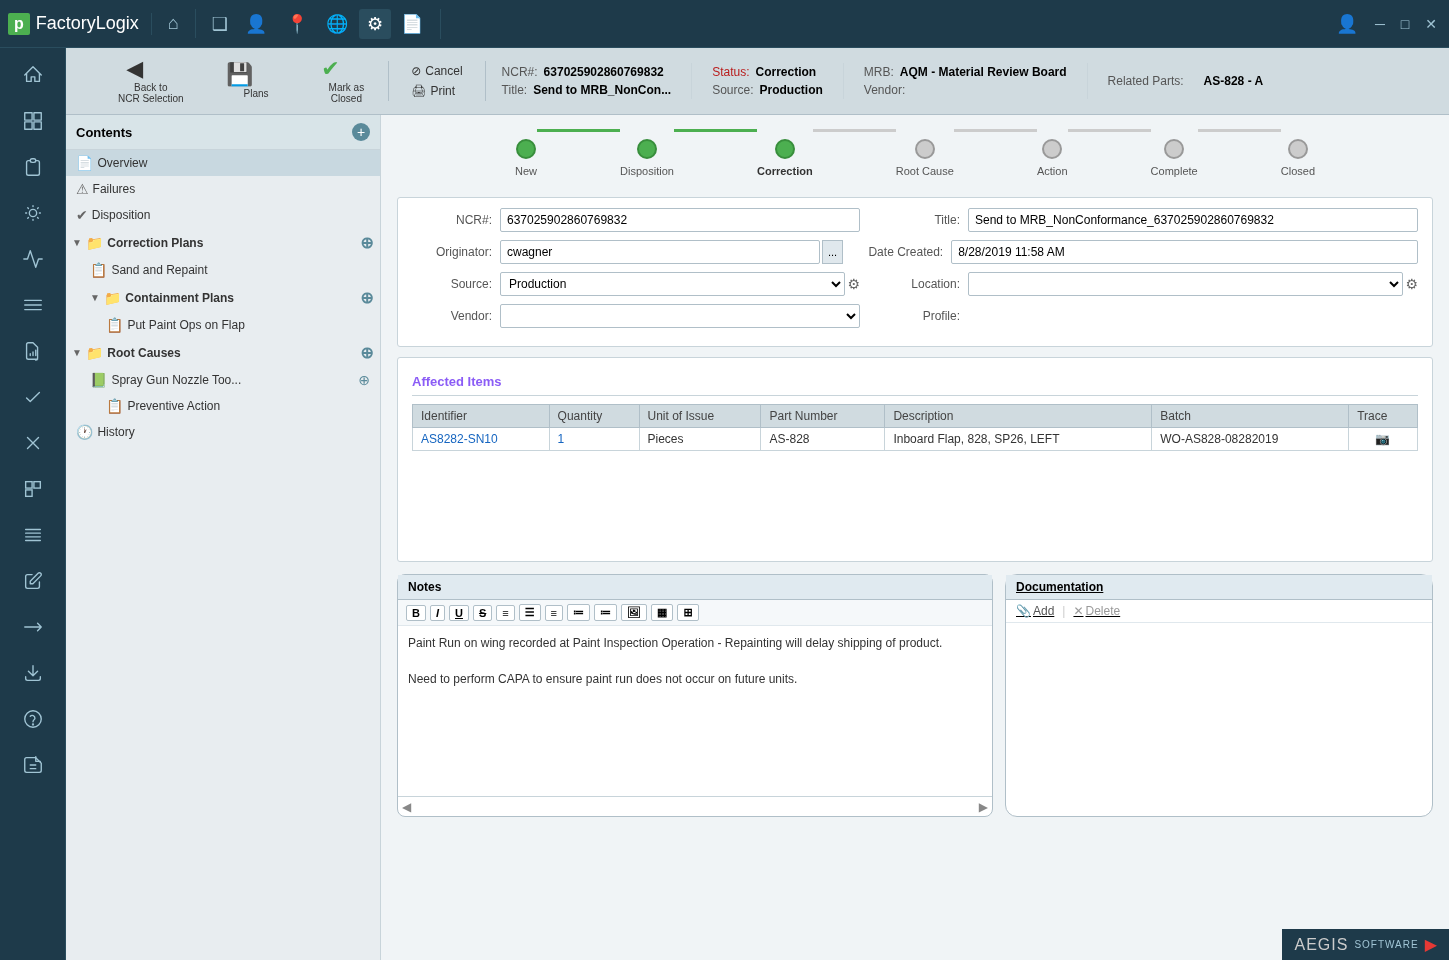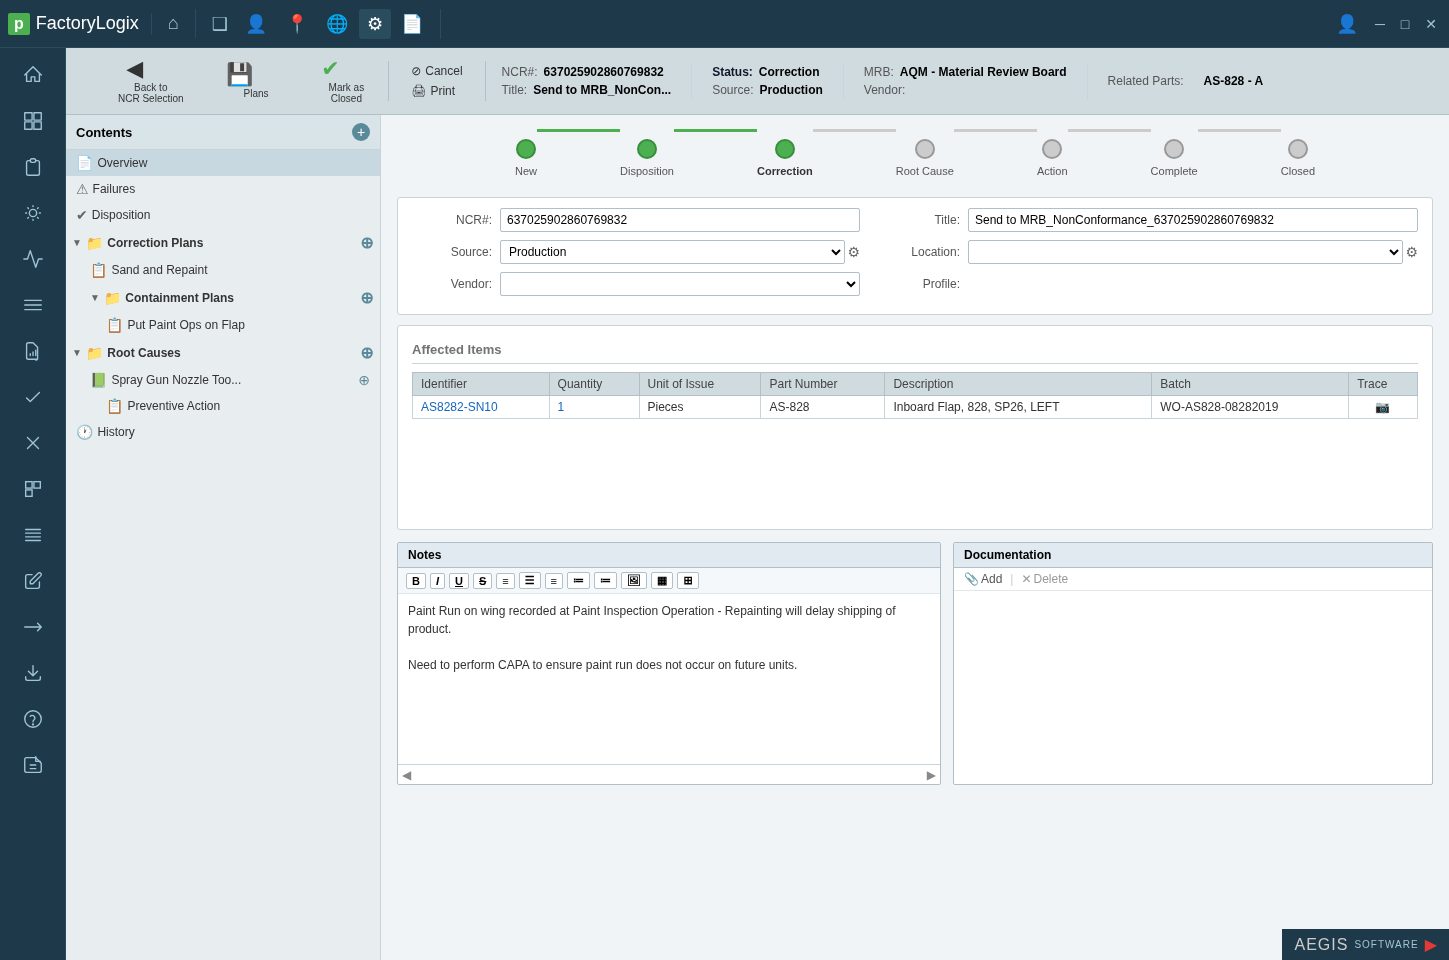--- a/index.html
+++ b/index.html
@@ -67,30 +67,30 @@
     .progress-wrapper { display: flex; align-items: flex-start; width: 100%; max-width: 800px; }
 
     
     .form-row { display: flex; align-items: center; gap: 8px; margin-bottom: 8px; }
     .form-label { color: #555; font-size: 12px; min-width: 80px; text-align: right; }
     .form-input { border: 1px solid #b0bfc8; border-radius: 2px; padding: 3px 6px; font-size: 12px; background: #fff; height: 24px; }
     .form-input-wide { flex: 1; }
     .form-gear { color: #666; cursor: pointer; font-size: 14px; }
 
     
-    .section-header { font-weight: bold; font-size: 13px; margin-bottom: 8px; color: #737373; padding: 6px 0; border-bottom: 1px solid #c8d4da; }
+    .section-header { font-weight: bold; font-size: 13px; margin-bottom: 8px; color: #8b5cf6; padding: 6px 0; border-bottom: 1px solid #c8d4da; }
     .data-table { width: 100%; border-collapse: collapse; font-size: 12px; }
     .data-table th { background: #d0dbe0; border: 1px solid #b0bfc8; padding: 4px 8px; text-align: left; font-weight: normal; color: #444; }
     .data-table td { border: 1px solid #c8d4da; padding: 4px 8px; background: #fff; color: #333; }
     .data-table td.link { color: #1565C0; cursor: pointer; }
 
     
     .bottom-panels { display: flex; gap: 12px; margin-top: 12px; }
-    .notes-panel { flex: 1; border: 1px solid #b0bfc8; background: #fff; border-radius: 2px; }
-    .doc-panel { width: 480px; border: 1px solid #b0bfc8; background: #fff; border-radius: 2px; }
+    .notes-panel { flex: 1; border: 1px solid #b0bfc8; background: #fff; border-radius: 8px; }
+    .doc-panel { width: 428px; border: 1px solid #b0bfc8; background: #fff; border-radius: 12px; text-decoration: underline; }
     .panel-header { background: #e0eaf0; padding: 5px 10px; font-weight: bold; font-size: 12px; border-bottom: 1px solid #b0bfc8; }
     .panel-toolbar { padding: 4px 8px; border-bottom: 1px solid #e0e8ed; display: flex; gap: 4px; align-items: center; background: #f5f8fa; }
     .panel-toolbar-btn { border: 1px solid #b0bfc8; background: #fff; padding: 1px 5px; font-size: 11px; cursor: pointer; border-radius: 2px; font-weight: bold; }
     .panel-content { padding: 8px 10px; font-size: 12px; color: #333; line-height: 1.5; min-height: 140px; }
     .doc-actions { padding: 4px 10px; display: flex; gap: 8px; align-items: center; border-bottom: 1px solid #e0e8ed; }
     .doc-action-btn { color: #555; font-size: 12px; cursor: pointer; display: flex; align-items: center; gap: 2px; }
     .doc-action-btn.delete { color: #999; }
     .doc-action-sep { color: #ccc; }
 
     
@@ -262,21 +262,21 @@
           <span style="font-weight:bold;">637025902860769832</span>
         </div>
         <div style="display:flex;gap:6px;align-items:center;">
           <span style="color:#555;">Title:</span>
           <span style="font-weight:bold;">Send to MRB_NonCon...</span>
         </div>
       </div>
       <div class="ncr-divider"></div>
       <div style="display:flex;flex-direction:column;gap:4px;">
         <div style="display:flex;gap:6px;">
-          <span style="color:#0f172a;font-weight:bold;">Status:</span>
+          <span style="color:#b91c1c;">Status:</span>
           <span style="font-weight:bold;">Correction</span>
         </div>
         <div style="display:flex;gap:6px;">
           <span style="color:#555;">Source:</span>
           <span style="font-weight:bold;">Production</span>
         </div>
       </div>
       <div class="ncr-divider"></div>
       <div style="display:flex;flex-direction:column;gap:4px;">
         <div style="display:flex;gap:6px;">
@@ -423,20 +423,29 @@
 
       <div style="background:#fff; border:1px solid #c8d4da; border-radius:3px; padding:10px 14px; margin-bottom:10px;">
 
         <div class="form-row">
           <span class="form-label">NCR#:</span>
           <input class="form-input" style="width: 360px;" type="text" value="637025902860769832">
           <span class="form-label" style="margin-left:12px;">Title:</span>
           <input class="form-input form-input-wide" type="text" value="Send to MRB_NonConformance_637025902860769832" style="">
         </div>
 
+        <div class="form-row">
+          <span class="form-label">Originator:</span>
+          <div class="form-grid-with-btn">
+            <input class="form-input" style="width: 320px;" type="text" value="cwagner">
+            <button class="form-small-btn">...</button>
+          </div>
+          <span class="form-label" style="margin-left:12px;">Date Created:</span>
+          <input class="form-input form-input-wide" type="text" value="8/28/2019 11:58 AM" style="">
+        </div>
 
         <div class="form-row">
           <span class="form-label">Source:</span>
           <div class="form-select-with-gear" style="width:360px;">
             <select class="form-select-full">
               <option>Production</option>
             </select>
             <span class="form-gear">⚙</span>
           </div>
           <span class="form-label" style="margin-left:12px;">Location:</span>

